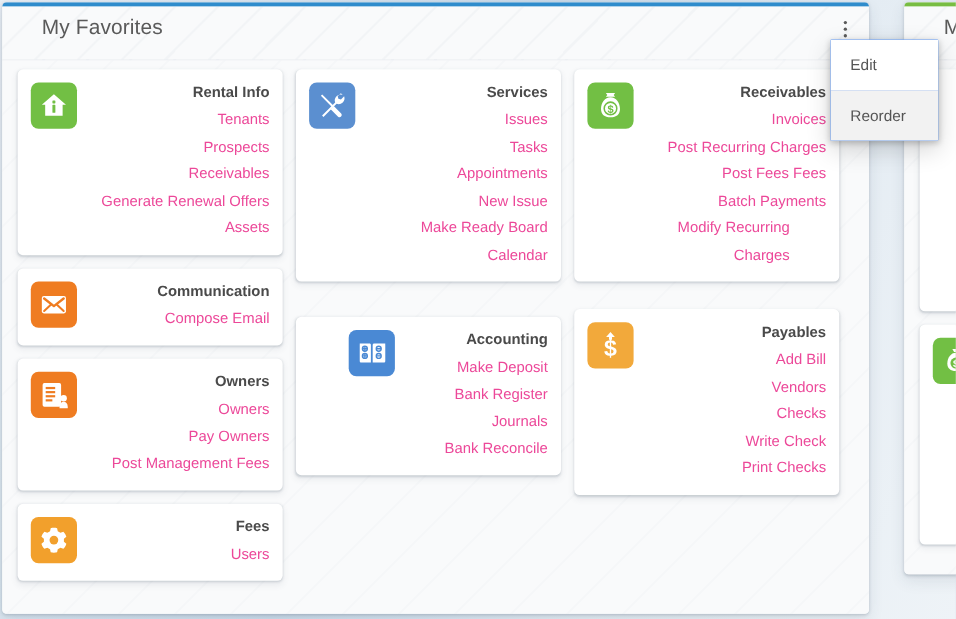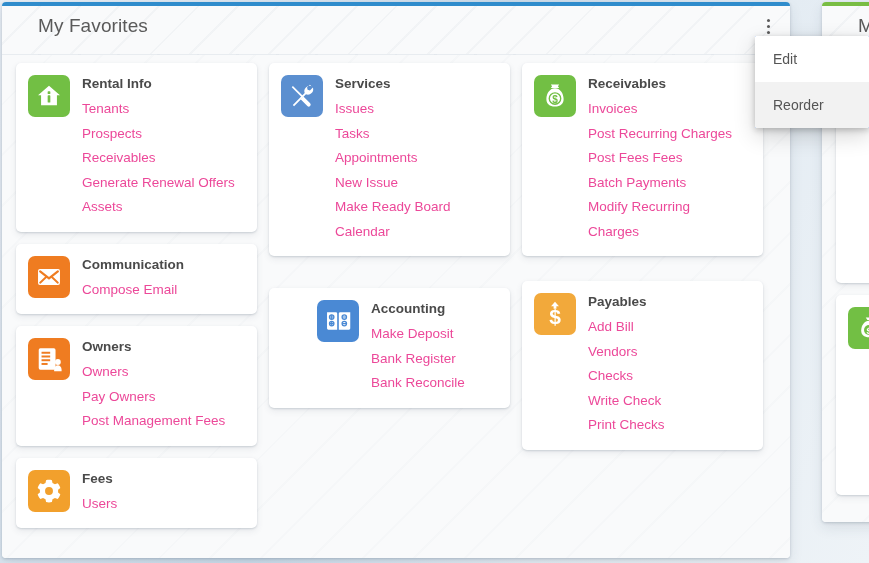--- a/index.html
+++ b/index.html
@@ -113,20 +113,21 @@
 
   
   .cols {
     position: absolute;
     left: 0; top: 0;
     width: 100%;
     display: flex;
     gap: 12px;
     padding: 8px 14px 0 14px;
     box-sizing: border-box;
+    text-align: right;
   }
   .col {
     width: 241px;
     display: flex;
     flex-direction: column;
     gap: 12px;
   }
 
   
   .card {
@@ -173,21 +174,21 @@
   }
 
   
   #panel-second .cols { padding-top: 8px; }
 
   
   #dropdown {
     position: absolute;
     left: 755px;
     top: 36px;
-    width: 114px;
+    width: 98px;
     background: #3b82f6;
     box-shadow: 0 2px 6px rgba(0,0,0,.22), 0 8px 22px rgba(0,0,0,.16);
     z-index: 50;
     border-radius: 1px;
     overflow: hidden;
   }
   .menu-item {
     font-size: 14px;
     color: #555555;
     padding: 14px 0 14px 18px;
@@ -361,20 +362,21 @@
                 <circle cx="17.4" cy="14.2" r="1.9" fill="none" stroke="#4a89d4" stroke-width="1.1"></circle>
                 <path d="M5.2 8.6h2.8M5.2 14.2h2.8M16 8.6h2.8M16 14.2h2.8" stroke="#4a89d4" stroke-width="1" stroke-linecap="round"></path>
                 <path d="M6.6 7.2v2.8M6.6 12.8v2.8" stroke="#4a89d4" stroke-width="1" stroke-linecap="round"></path>
               </svg>
             </div>
             <div class="card-main">
               <div class="card-title">Accounting</div>
               <div class="card-links">
                 <a class="card-link">Make Deposit</a>
                 <a class="card-link">Bank Register</a>
+                <a class="card-link">Journals</a>
                 <a class="card-link">Bank Reconcile</a>
               </div>
             </div>
           </div>
 
         </div>
 
         <div class="col">
 
           <div class="card">

